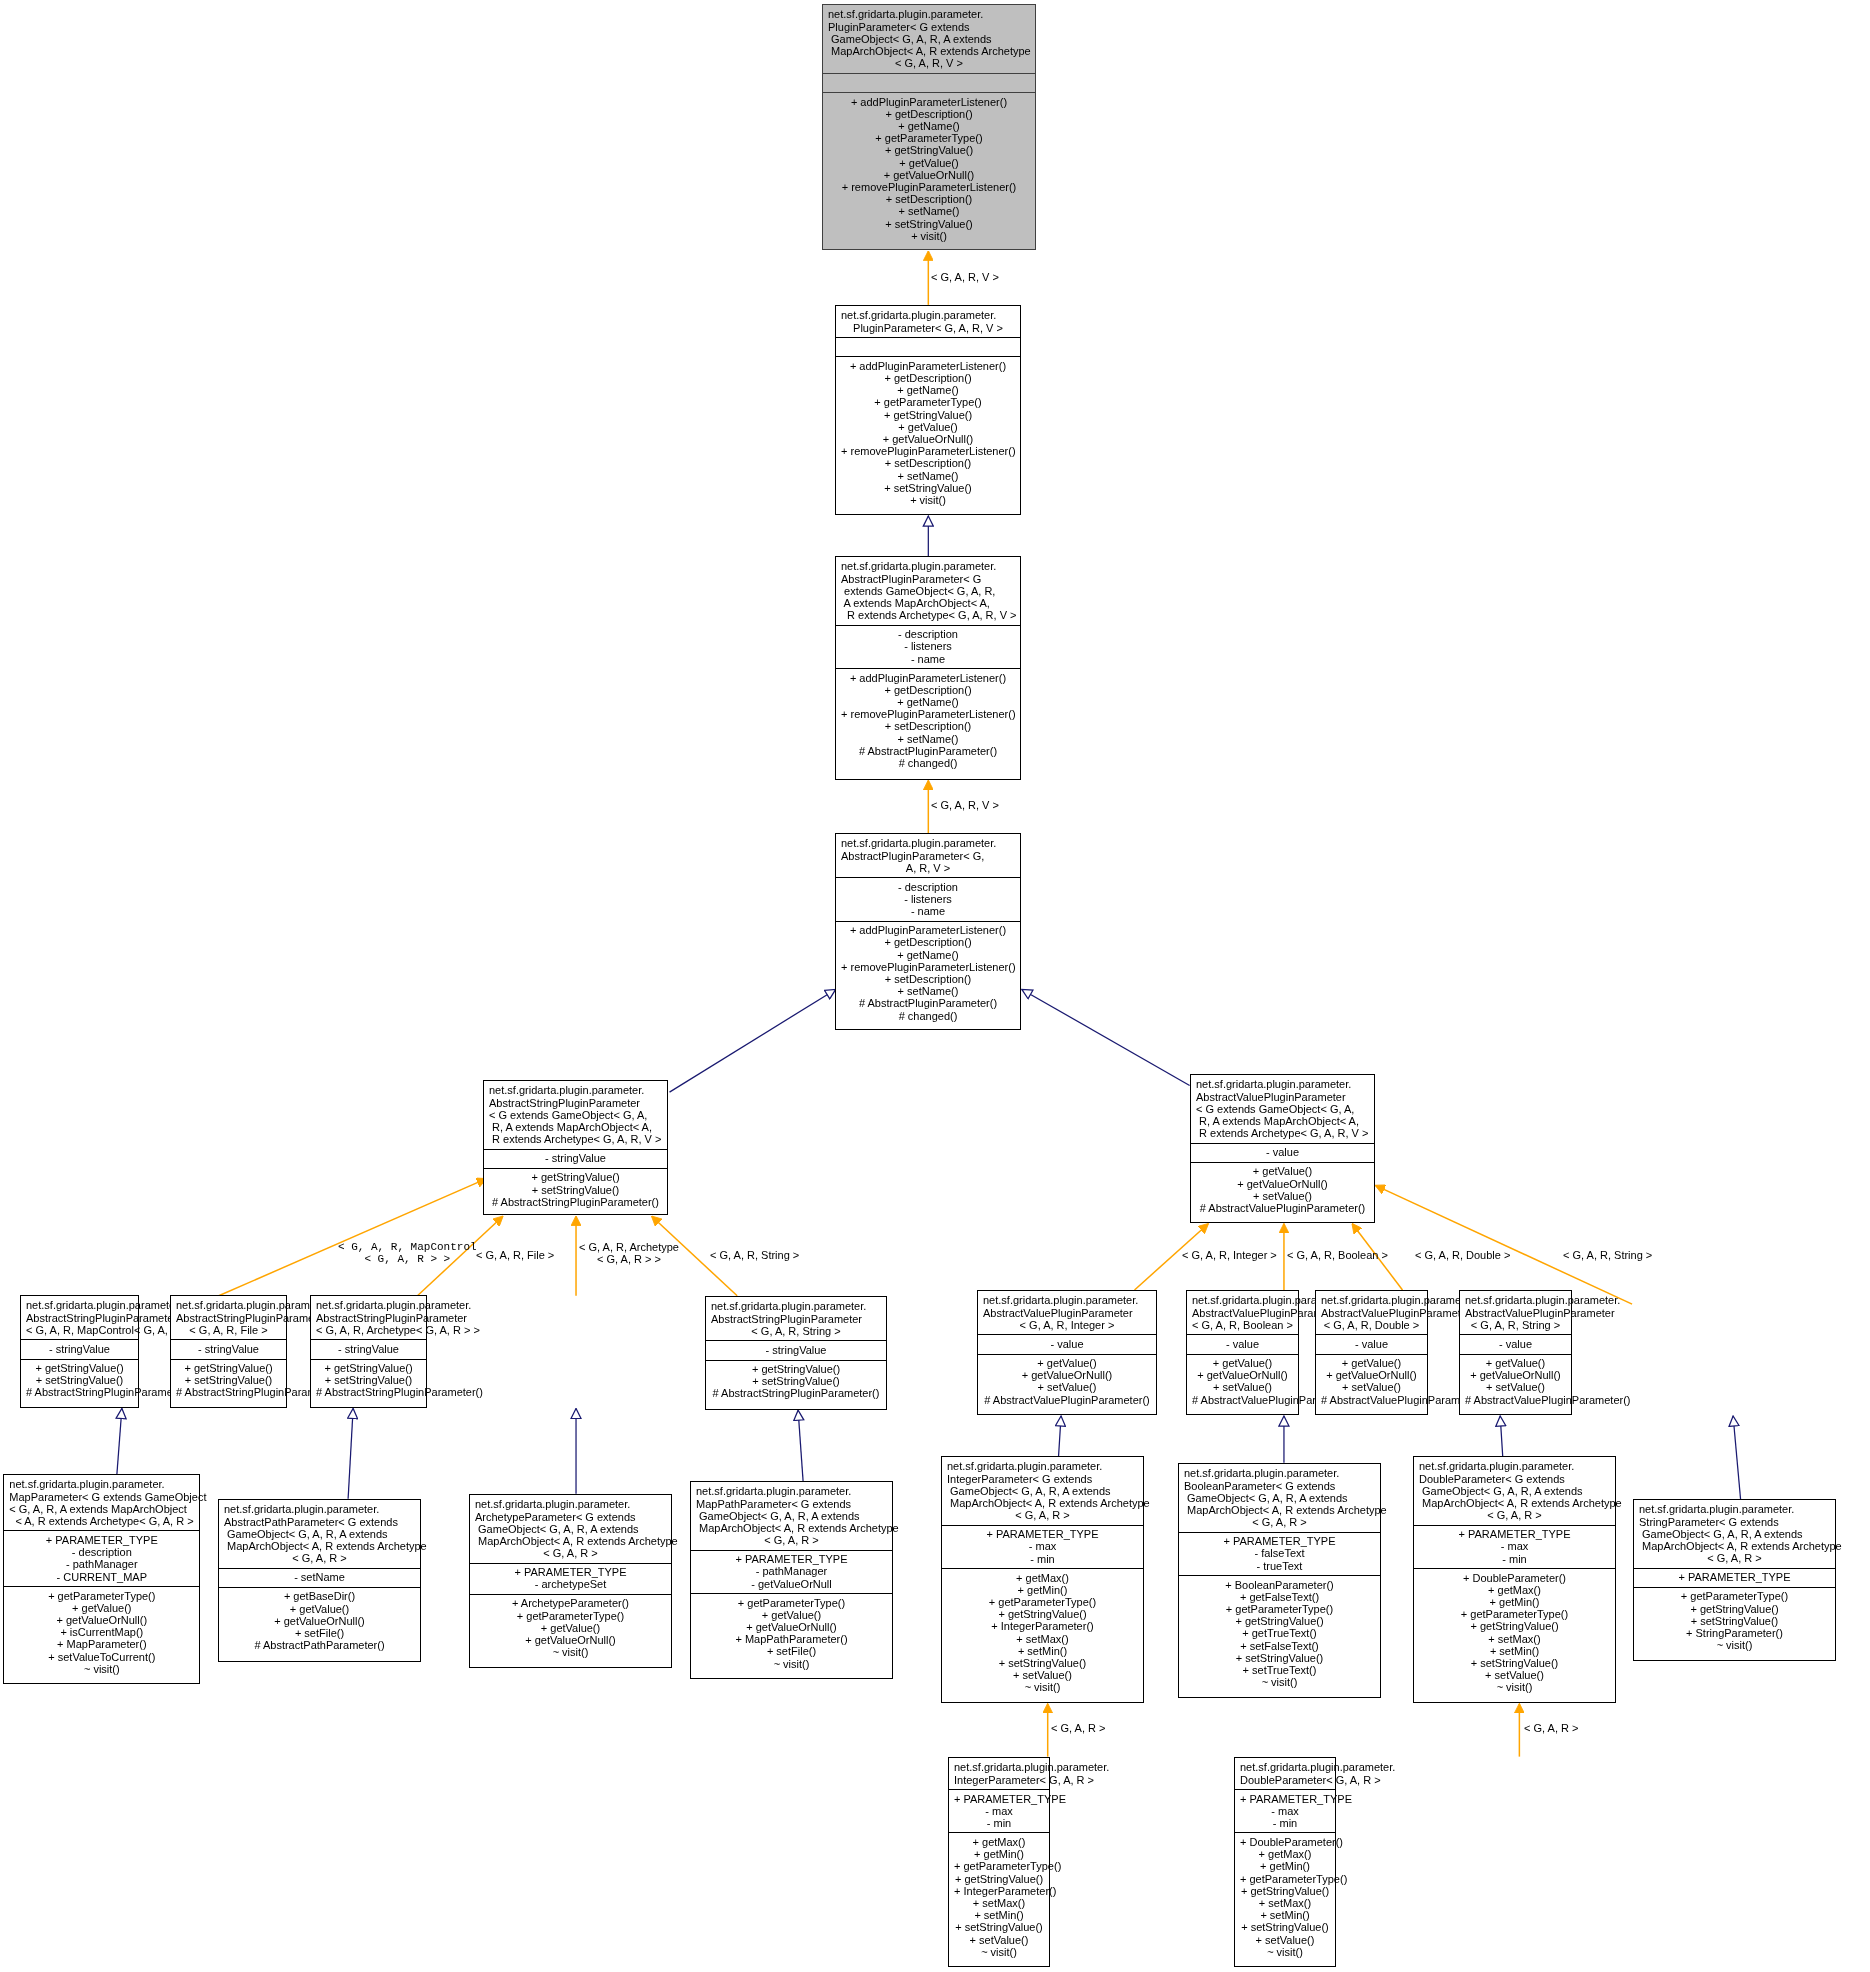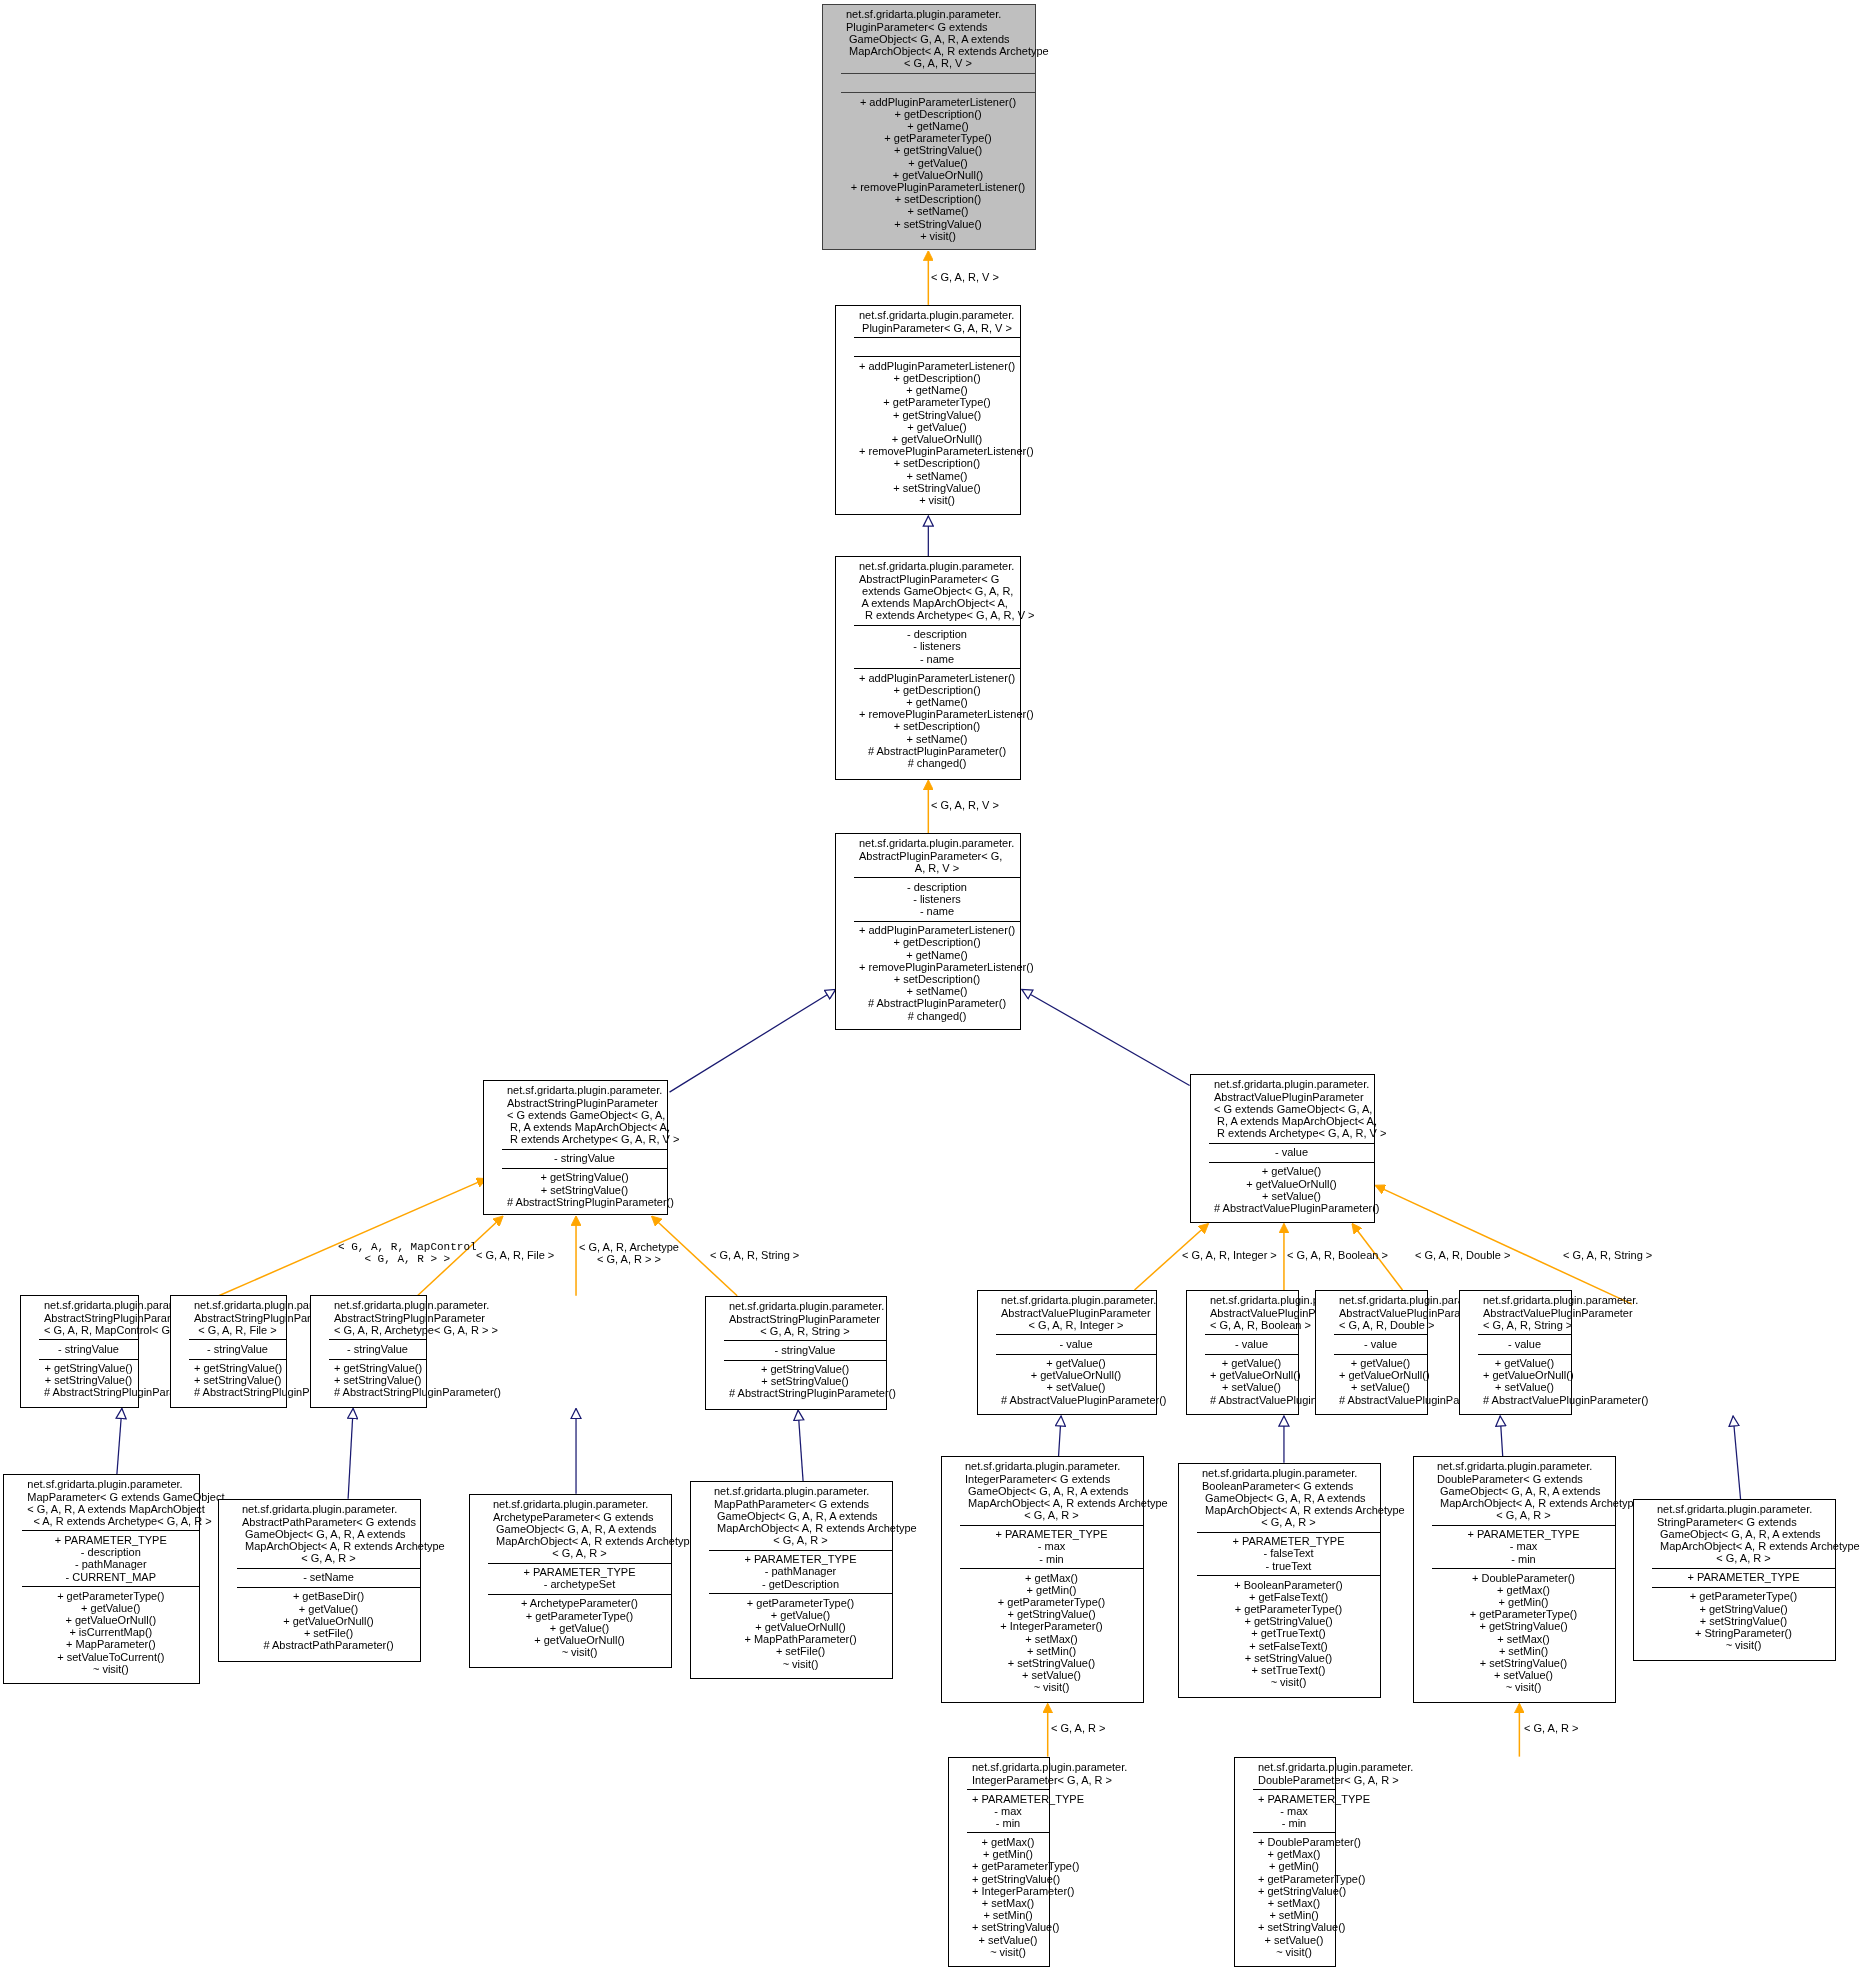--- a/index.html
+++ b/index.html
@@ -1,20 +1,20 @@
 <!DOCTYPE html>
 <html style="font-size:13.4px"><head>
 <meta charset="utf-8">
 <style>
   html, body { margin:0; padding:0; background:#ffffff; }
   body { width:1870px; height:1973px; position:relative; overflow:hidden;
          font-family:"Liberation Sans", sans-serif; }
   #edges { position:absolute; left:0; top:0; width:1870px; height:1973px; }
   .cls { position:absolute; box-sizing:border-box; border:1.3px solid #000; background:#fff;
-         font-size:11px; line-height:12.2px; color:#000; cursor:pointer;padding-left:18px; }
+         font-size:11px; line-height:12.2px; color:#000; cursor:pointer; }
   .cls.hl { background:#bfbfbf; border-color:#404040; }
   .cls .sec { border-top:1.3px solid #000; padding:2.5px 5px 3.3px 5px; min-height:12.5px;text-align:center; }
   .cls.hl .sec { border-top-color:#404040; }
   .cls .title { padding:3.3px 5px 3.3px 5px; }
   .cls .title .tl { white-space:pre; }
   .cls .title .tl.c { text-align:center; }
   .cls .row { white-space:nowrap; }
   .elabel { position:absolute; font-size:11px; line-height:12.2px; color:#000;
             white-space:pre; text-align:center; }
 </style>
@@ -378,21 +378,21 @@
       <div class="title">
         <div class="tl">net.sf.gridarta.plugin.parameter.</div>
         <div class="tl">MapPathParameter&lt; G extends</div>
         <div class="tl"> GameObject&lt; G, A, R, A extends</div>
         <div class="tl"> MapArchObject&lt; A, R extends Archetype</div>
         <div class="tl c">&lt; G, A, R &gt;</div>
       </div>
       <div class="sec">
         <div class="row">+ PARAMETER_TYPE</div>
         <div class="row">- pathManager</div>
-        <div class="row">- getDescription</div>
+        <div class="row">- getValueOrNull</div>
       </div>
       <div class="sec">
         <div class="row">+ getParameterType()</div>
         <div class="row">+ getValue()</div>
         <div class="row">+ getValueOrNull()</div>
         <div class="row">+ MapPathParameter()</div>
         <div class="row">+ setFile()</div>
         <div class="row">~ visit()</div>
       </div>
     </div>

